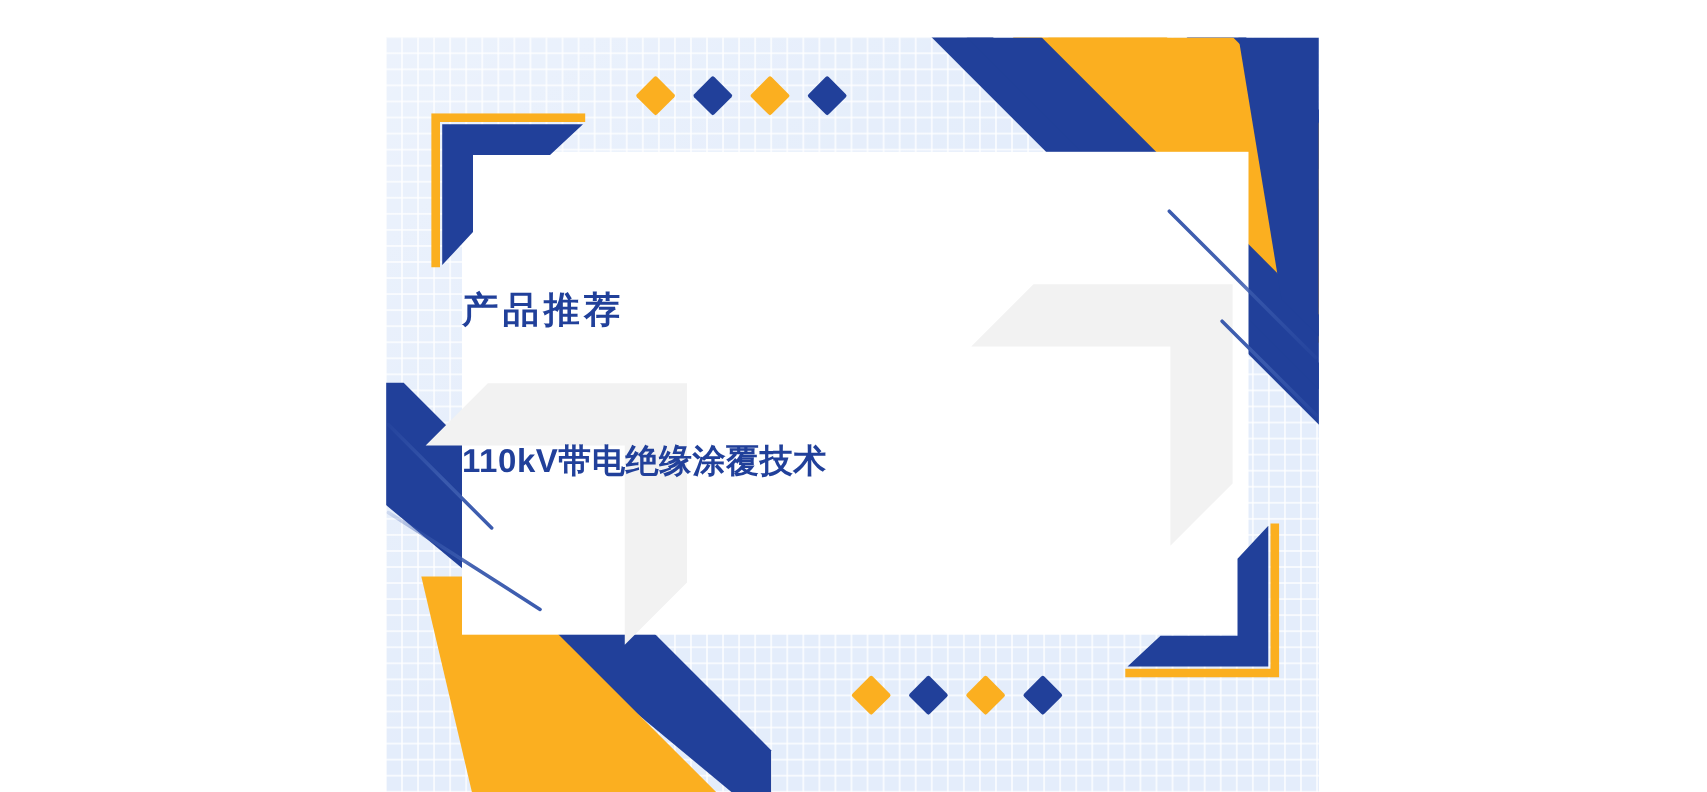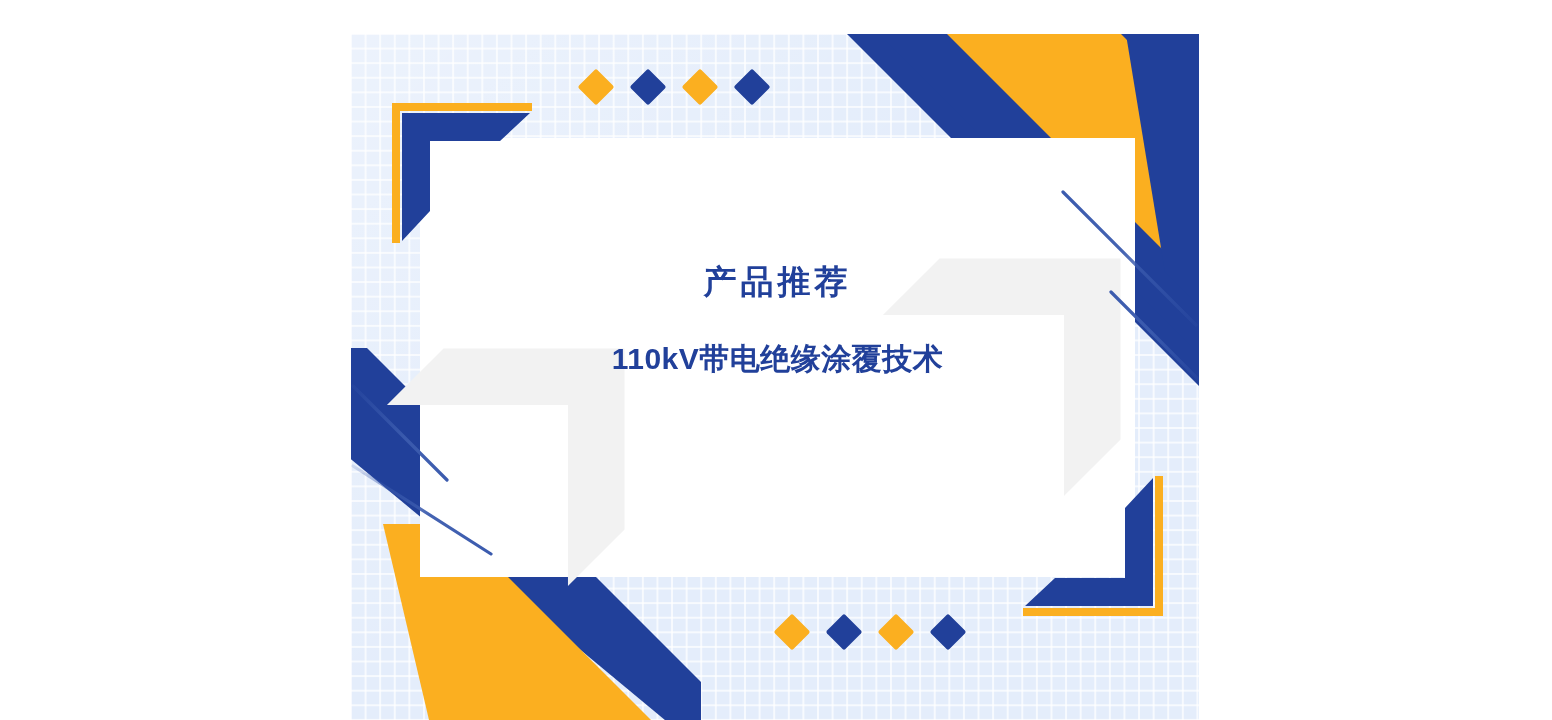--- a/index.html
+++ b/index.html
@@ -96,35 +96,34 @@
   
   #text-block {
     position: absolute;
     left: 69px;
     top: 104px;
     width: 715px;
     height: 439px;
     z-index: 12;
     display: flex;
     flex-direction: column;
-    align-items: center;
     justify-content: flex-start;
     pointer-events: none;
   }
   #slide-title {
     margin-top: 126px;
     font-size: 33px;
     font-weight: bold;
     letter-spacing: 4px;
     color: #21409A;
     line-height: 1.1;
     white-space: nowrap;
   }
   #slide-subtitle {
-    margin-top: 42px;
+    margin-top: 103px;
     font-size: 30px;
     font-weight: bold;
     letter-spacing: 0.5px;
     color: #21409A;
     line-height: 1.1;
     white-space: nowrap;
   }
 </style>
 </head>
 <body>

